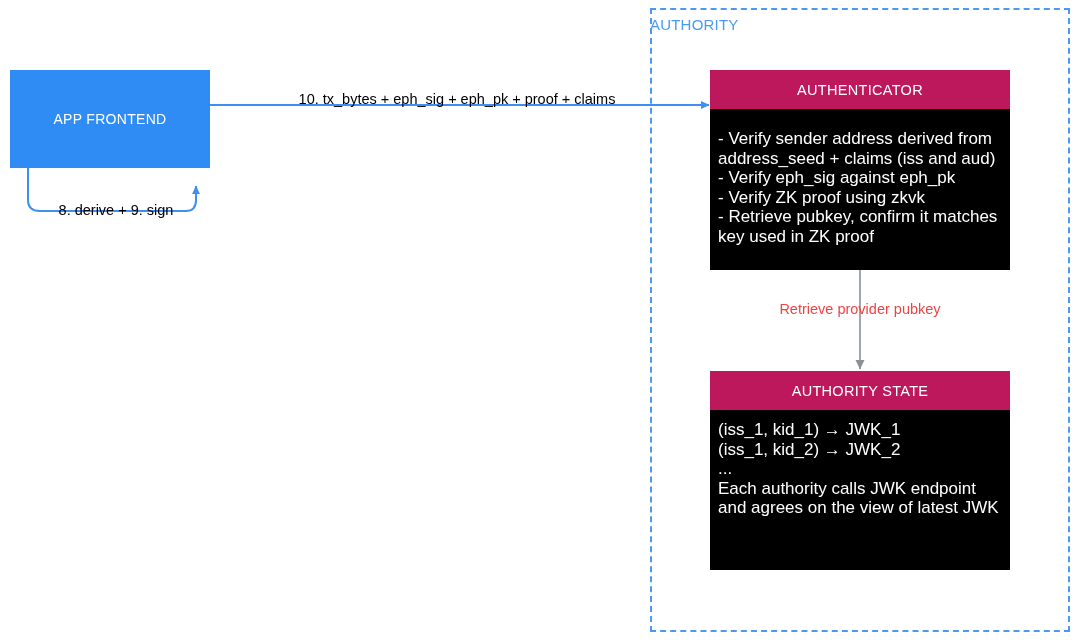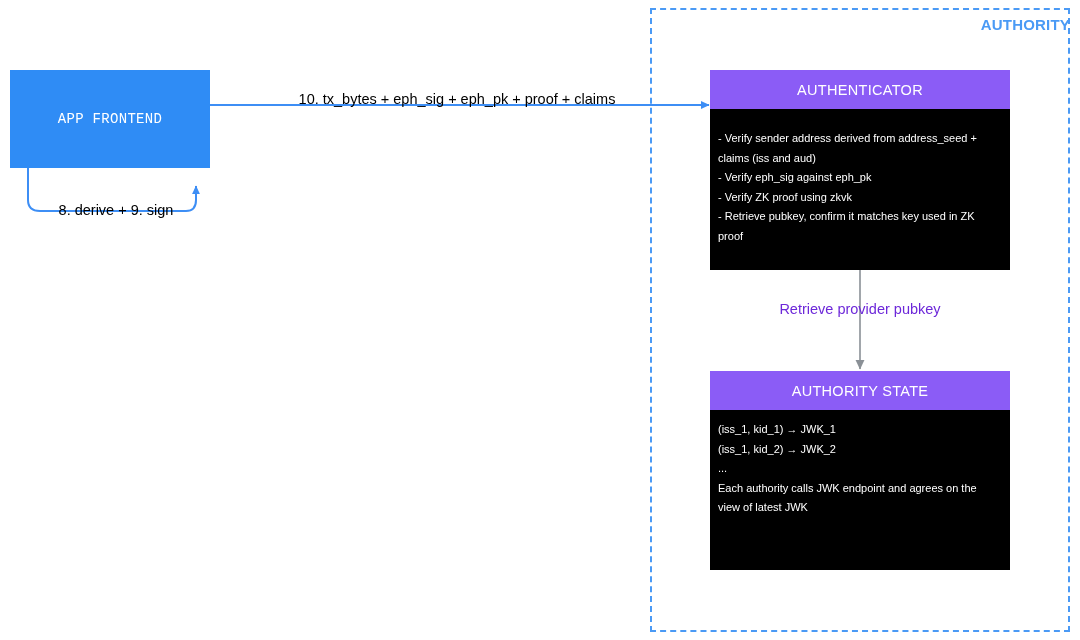--- a/index.html
+++ b/index.html
@@ -28,26 +28,25 @@
     height: 624px;
     border: 2px dashed #4a9af5;
     box-sizing: border-box;
     background: transparent;
   }
   .authority-title {
     position: absolute;
     left: 650px;
     top: 16px;
     width: 420px;
-    text-align: right;
+    text-align: left;
     color: #4a9af5;
     font-size: 15px;
     letter-spacing: .2px;
     line-height: 18px;
-    font-weight: bold;
   }
 
   
   .blue-box {
     position: absolute;
     background: #2f8cf5;
     color: #ffffff;
     display: flex;
     align-items: center;
     justify-content: center;
@@ -55,36 +54,36 @@
     letter-spacing: .3px;
     box-sizing: border-box;
   }
 
   
   .node {
     position: absolute;
     box-sizing: border-box;
   }
   .node-header {
-    background: #8b5cf6;
+    background: #be185d;
     color: #ffffff;
     height: 39px;
     display: flex;
     align-items: center;
     justify-content: center;
     font-size: 14.5px;
     letter-spacing: .3px;
     box-sizing: border-box;
   }
   .node-body {
     background: #000000;
     color: #ffffff;
     box-sizing: border-box;
     padding: 20px 10px 10px 8px;
-    font-size: 11px;
+    font-size: 17px;
     line-height: 19.5px;
     white-space: pre-wrap;
     overflow: hidden;
   }
 
   
   #links {
     position: absolute;
     left: 0;
     top: 0;
@@ -94,21 +93,21 @@
   }
 
   
   .edge-label {
     position: absolute;
     font-size: 14.5px;
     line-height: 19px;
     text-align: center;
   }
   .edge-label.blue  { color: #000000; }
-  .edge-label.gray  { color: #6d28d9; }
+  .edge-label.gray  { color: #ef4444; }
 </style>
 </head>
 <body>
 
 <div id="canvas">
 
   <div class="authority-group"></div>
   <div class="authority-title">AUTHORITY</div>
 
   <svg id="links" viewBox="0 0 1080 640" xmlns="http://www.w3.org/2000/svg">
@@ -127,21 +126,21 @@
 
     <g>
       <path d="M 210,105 L 709,105" fill="none" stroke="#3d8ef5" stroke-width="1.8" marker-end="url(#arrow-blue)"></path>
     </g>
 
     <g>
       <path d="M 860,270 L 860,369" fill="none" stroke="#8a9096" stroke-width="1.6" marker-end="url(#arrow-gray)"></path>
     </g>
   </svg>
 
-  <div class="blue-box" style="left:10px; top:70px; width:200px; height:98px;font-family:Liberation Mono, monospace;">
+  <div class="blue-box" style="left:10px; top:70px; width:200px; height:98px;">
     <span>APP FRONTEND</span>
   </div>
 
   <div class="node" style="left:710px; top:70px; width:300px; height:200px;">
     <div class="node-header">AUTHENTICATOR</div>
     <div class="node-body" style="height:161px;">- Verify sender address derived from address_seed + claims (iss and aud)
 - Verify eph_sig against eph_pk
 - Verify ZK proof using zkvk
 - Retrieve pubkey, confirm it matches key used in ZK proof</div>
   </div>

